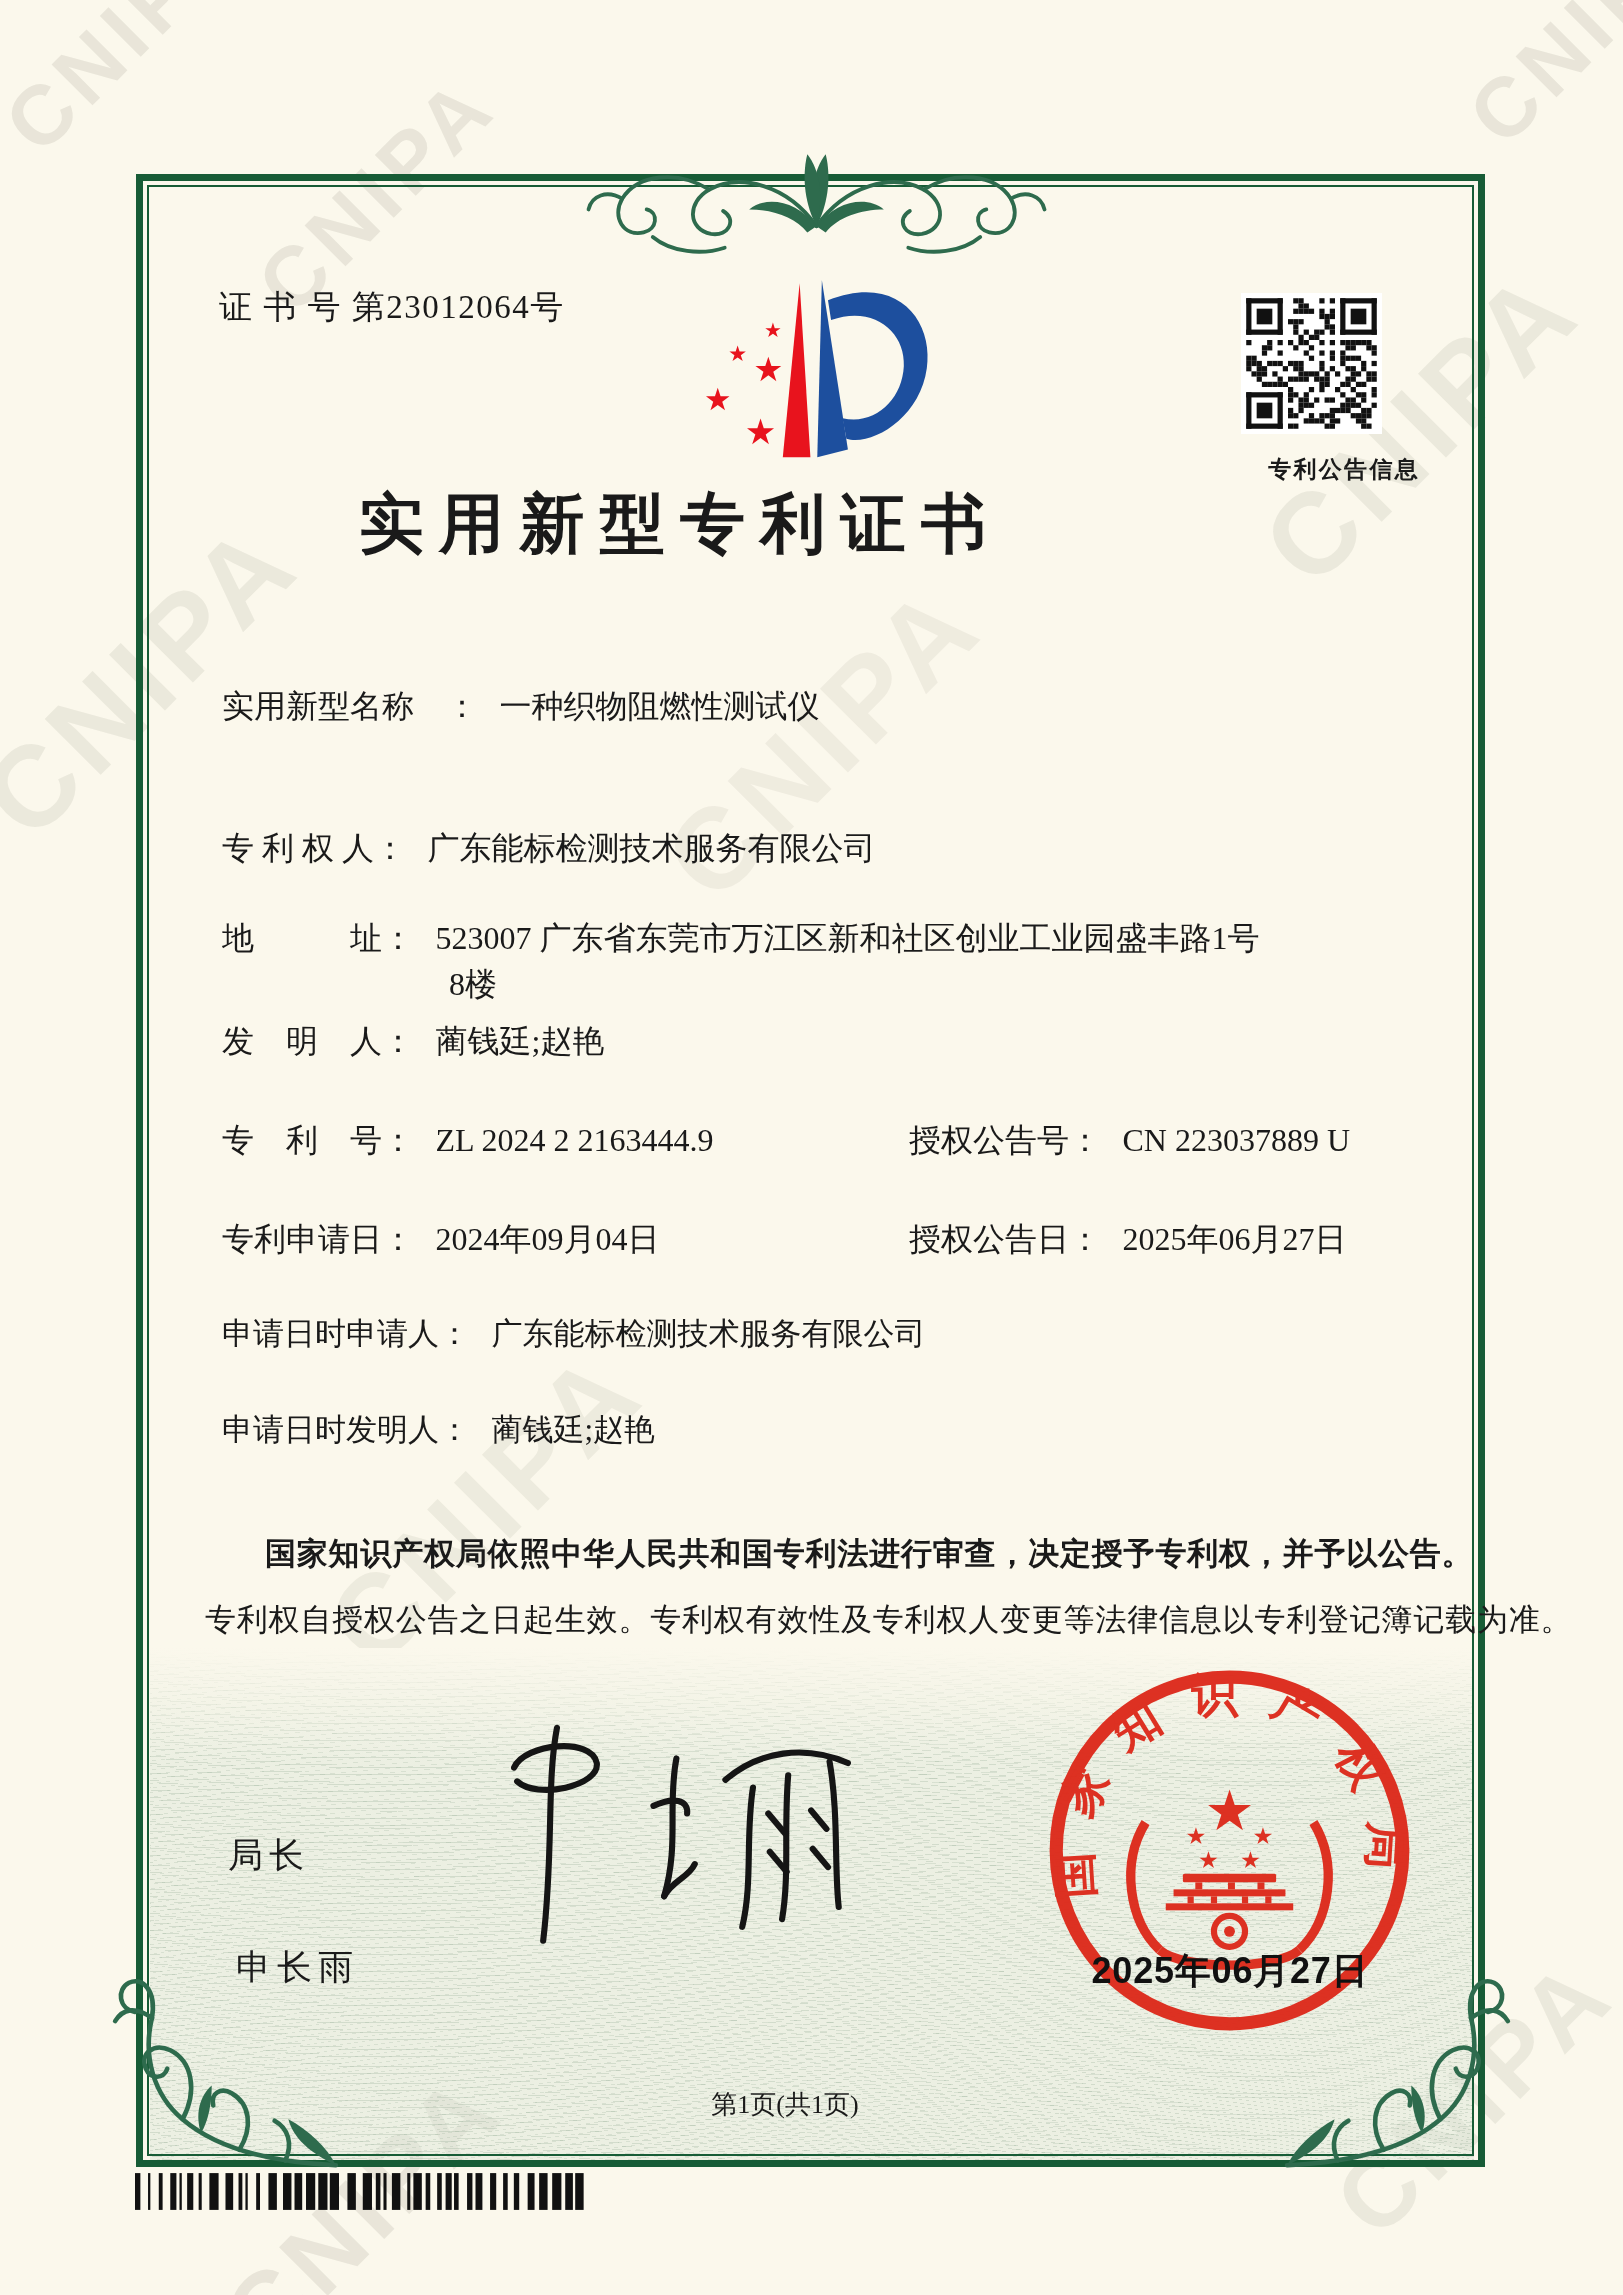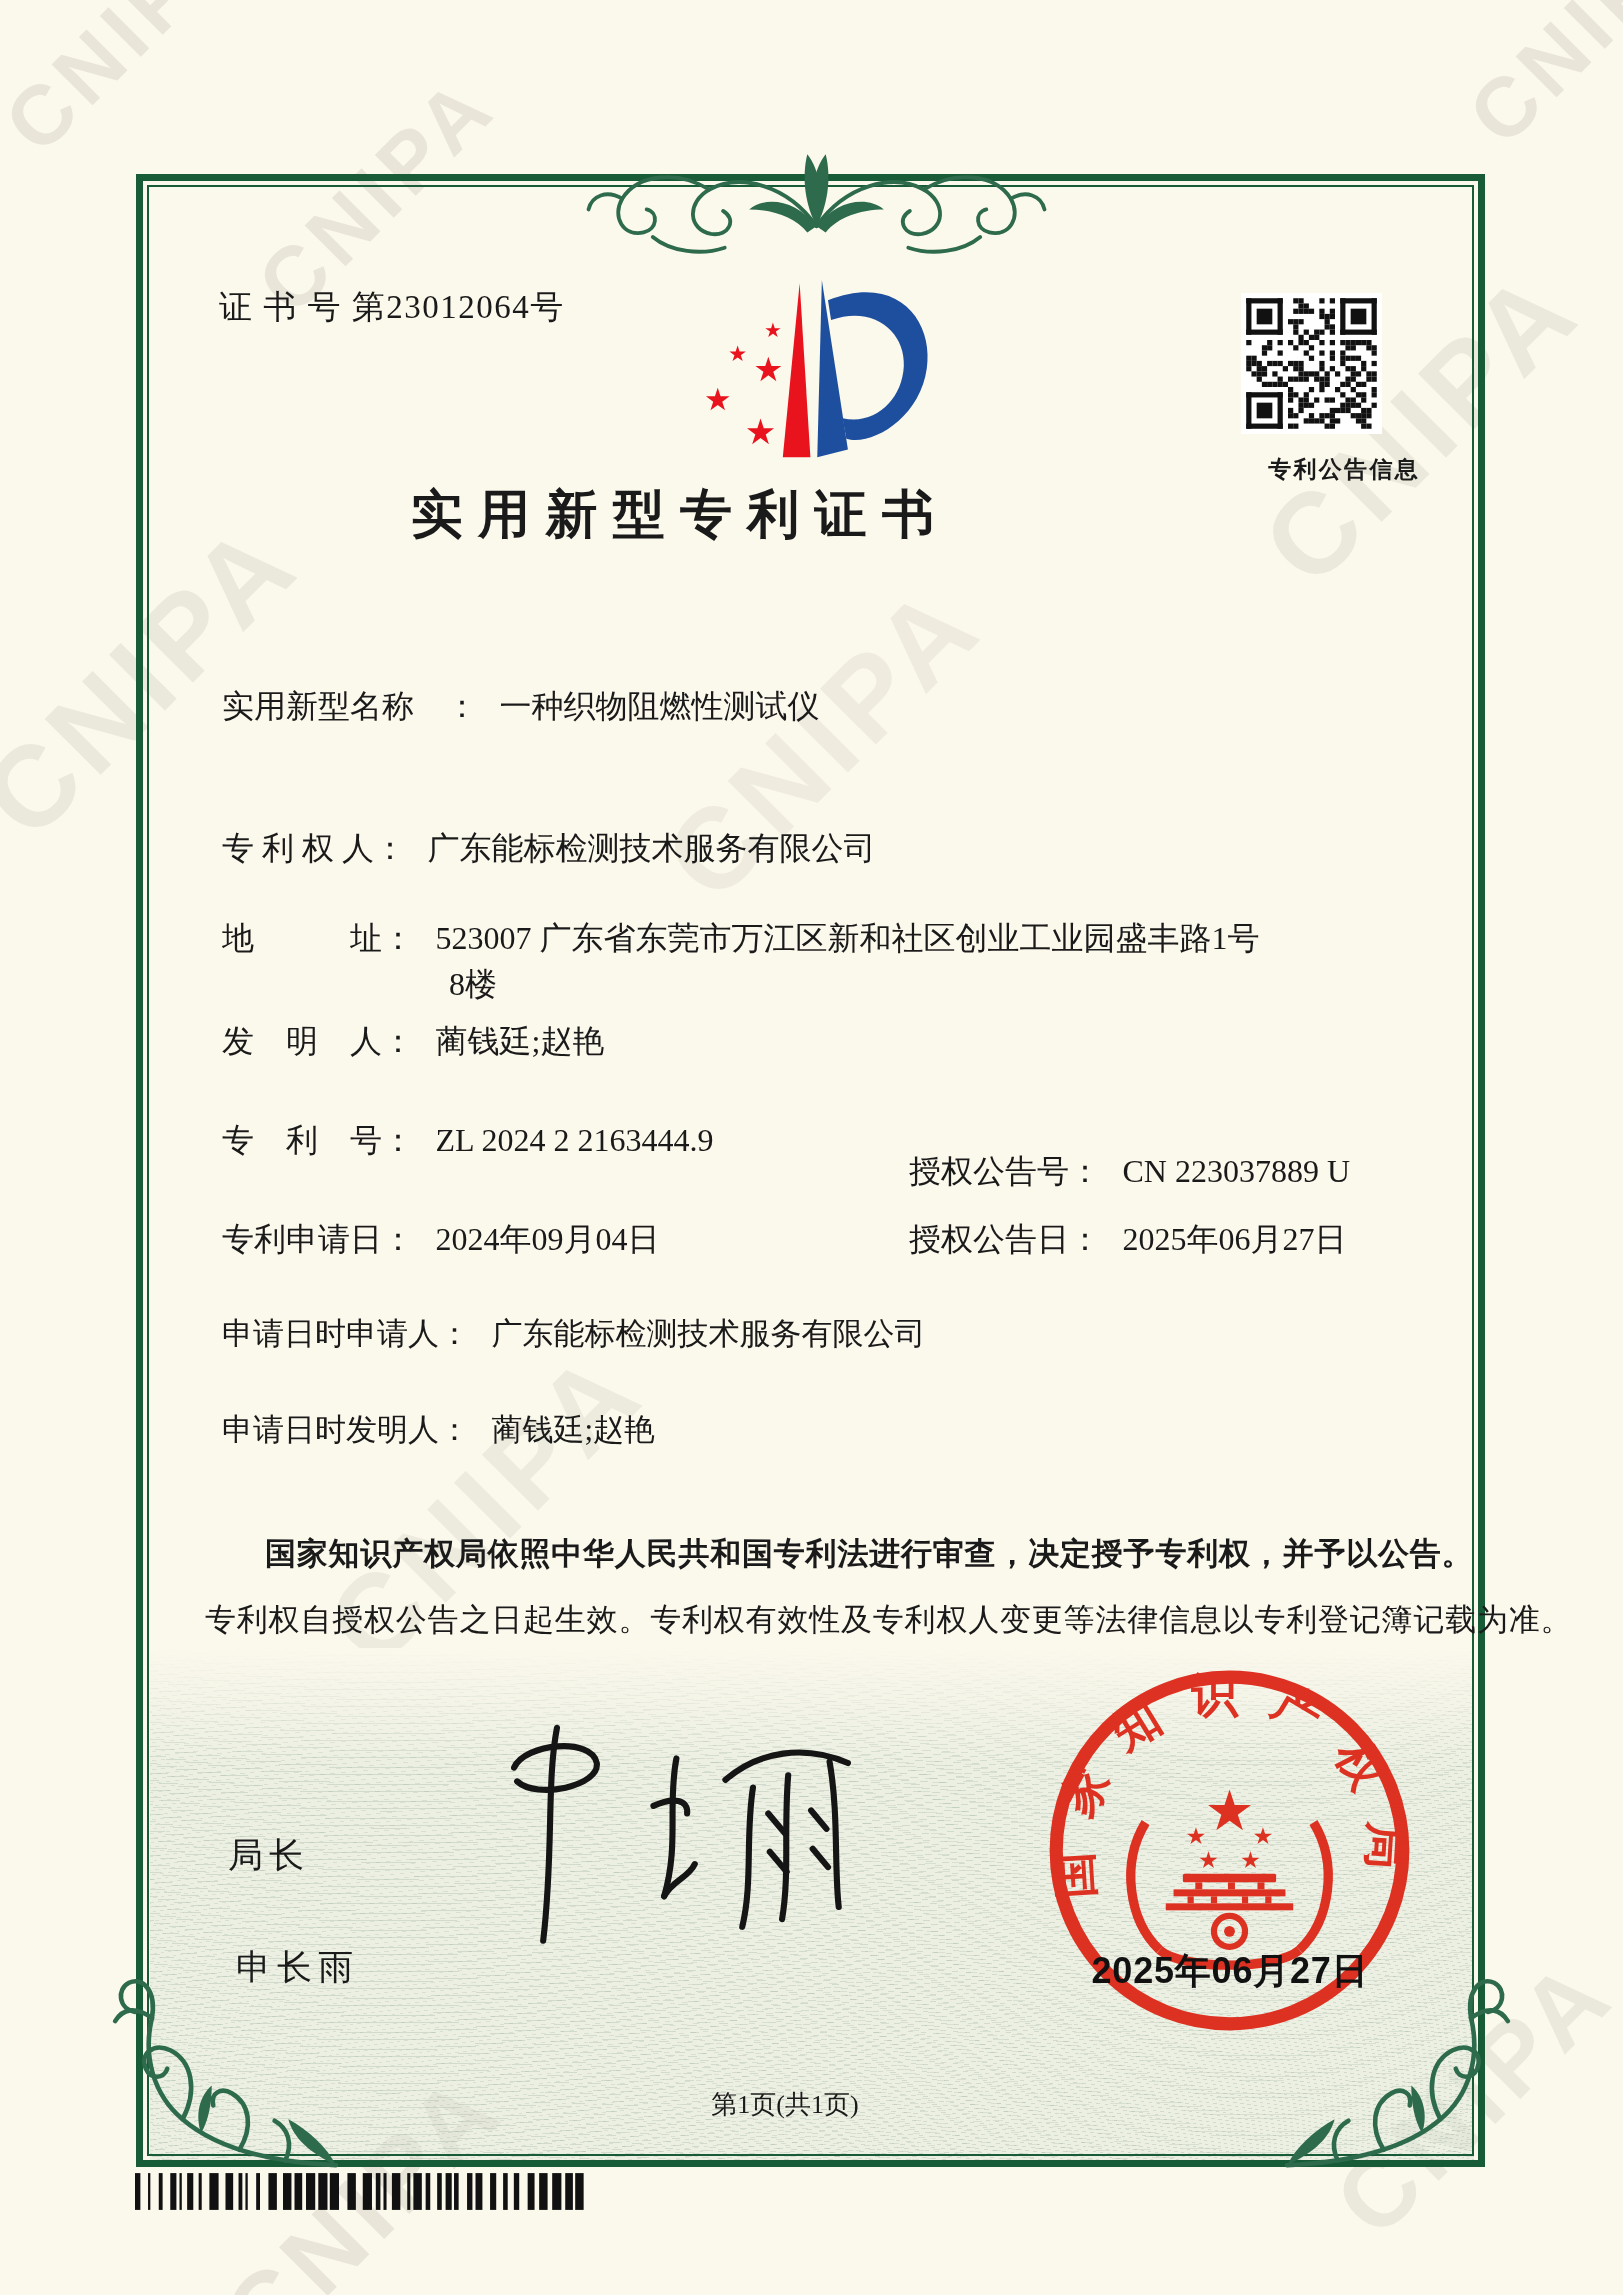--- a/index.html
+++ b/index.html
@@ -37,35 +37,35 @@
   .orn-bl{left:109px;top:1932px;width:230px;height:238px;}
   .orn-br{left:1284px;top:1932px;width:230px;height:238px;transform:scaleX(-1);}
 
   
   .cert-no{position:absolute;left:219px;top:285px;font-size:33px;letter-spacing:1.5px;z-index:3;}
   .logo{position:absolute;left:690px;top:268px;width:253px;height:203px;z-index:3;}
   .logo-star{font-family:"DejaVu Sans",sans-serif;}
   .qr-box{position:absolute;left:1241px;top:293px;width:141px;height:141px;background:#fff;z-index:3;}
   .qr-caption{position:absolute;left:1202px;top:454px;width:218px;text-align:right;font-size:23px;
               font-weight:bold;letter-spacing:2.3px;z-index:3;}
-  .title{position:absolute;left:0;top:480px;width:1360px;text-align:center;font-size:52px;font-weight:bold;
+  .title{position:absolute;left:0;top:480px;width:1360px;text-align:center;font-size:65px;font-weight:bold;
          letter-spacing:15.3px;z-index:3;}
 
   
   .row{position:absolute;left:222px;font-size:32px;white-space:nowrap;z-index:3;}
   .row .val{margin-left:21.5px;}
   .r1{top:685px;}
   .r2{top:827px;}
   .r3{top:917px;}
   .r3b{top:963px;left:449px;}
   .r4{top:1020px;}
   .r5{top:1119px;}
   .r6{top:1218px;}
   .r5r,.r6r{left:909px;}
-  .r5r{top:1119px;margin-top:31px;}
+  .r5r{top:1119px;}
   .r6r{top:1218px;}
   .r7{top:1313px;font-size:31px;}
   .r8{top:1409px;font-size:31px;}
 
   
   .st{position:absolute;font-size:31px;letter-spacing:0.8px;white-space:nowrap;z-index:3;}
   .st1{left:205px;top:1533px;padding-left:60px;font-weight:bold;}
   .st2{left:205px;top:1599px;}
 
   

